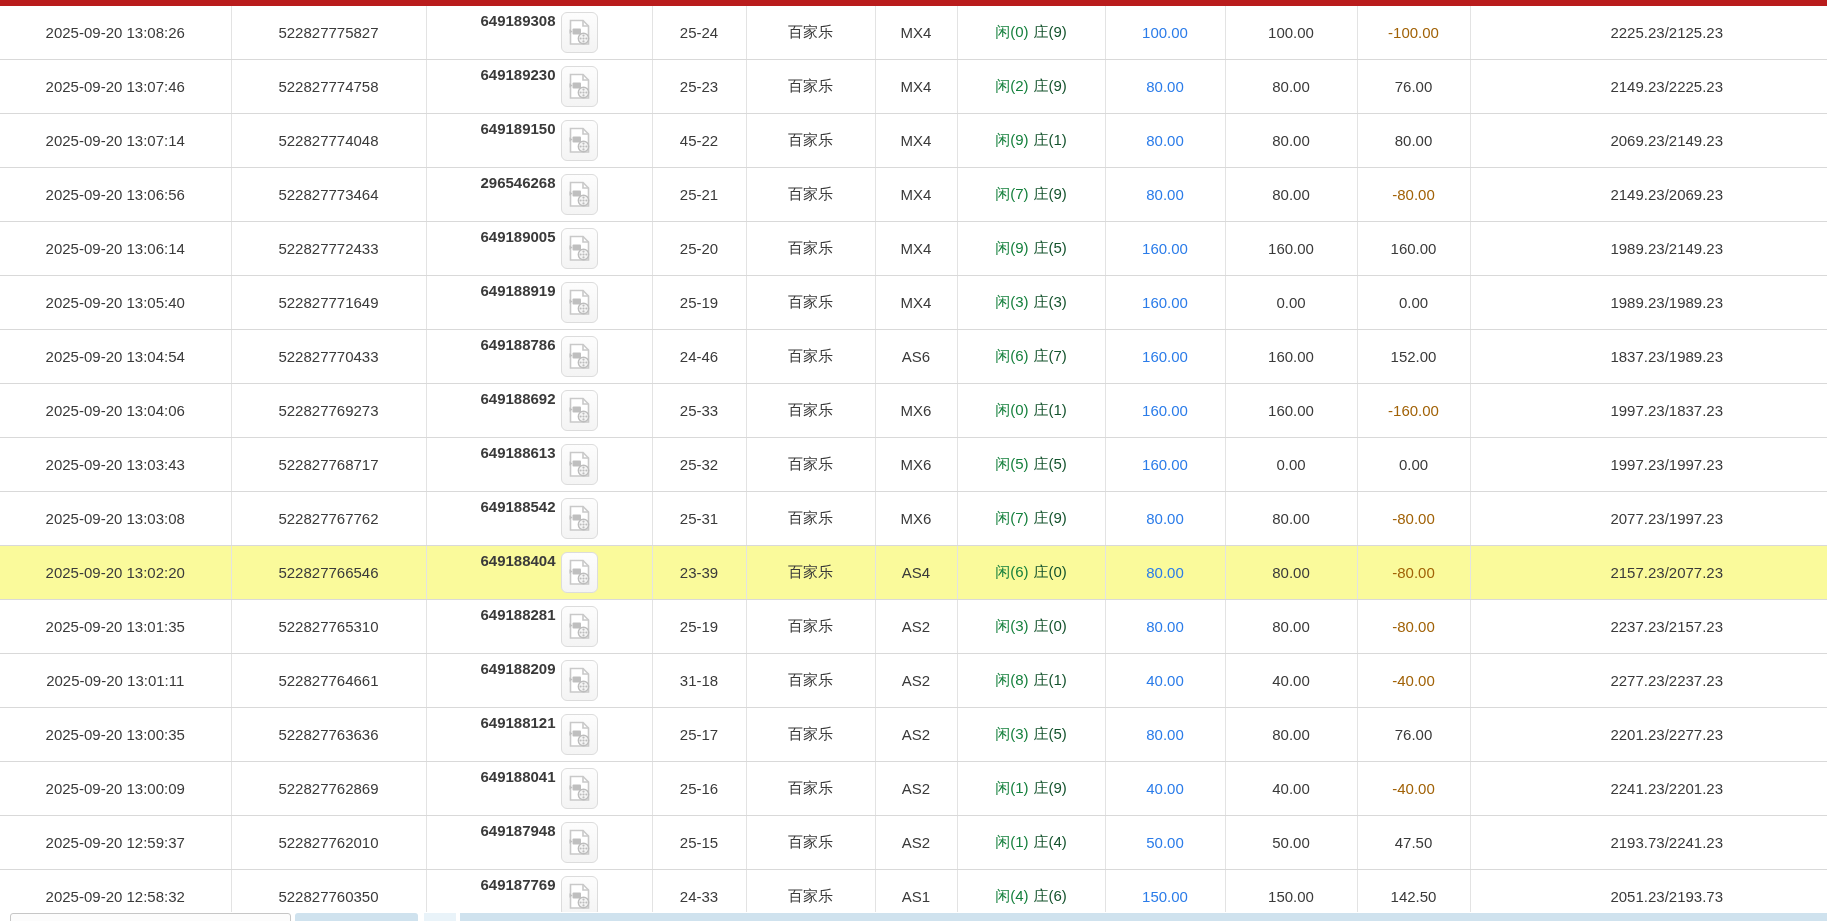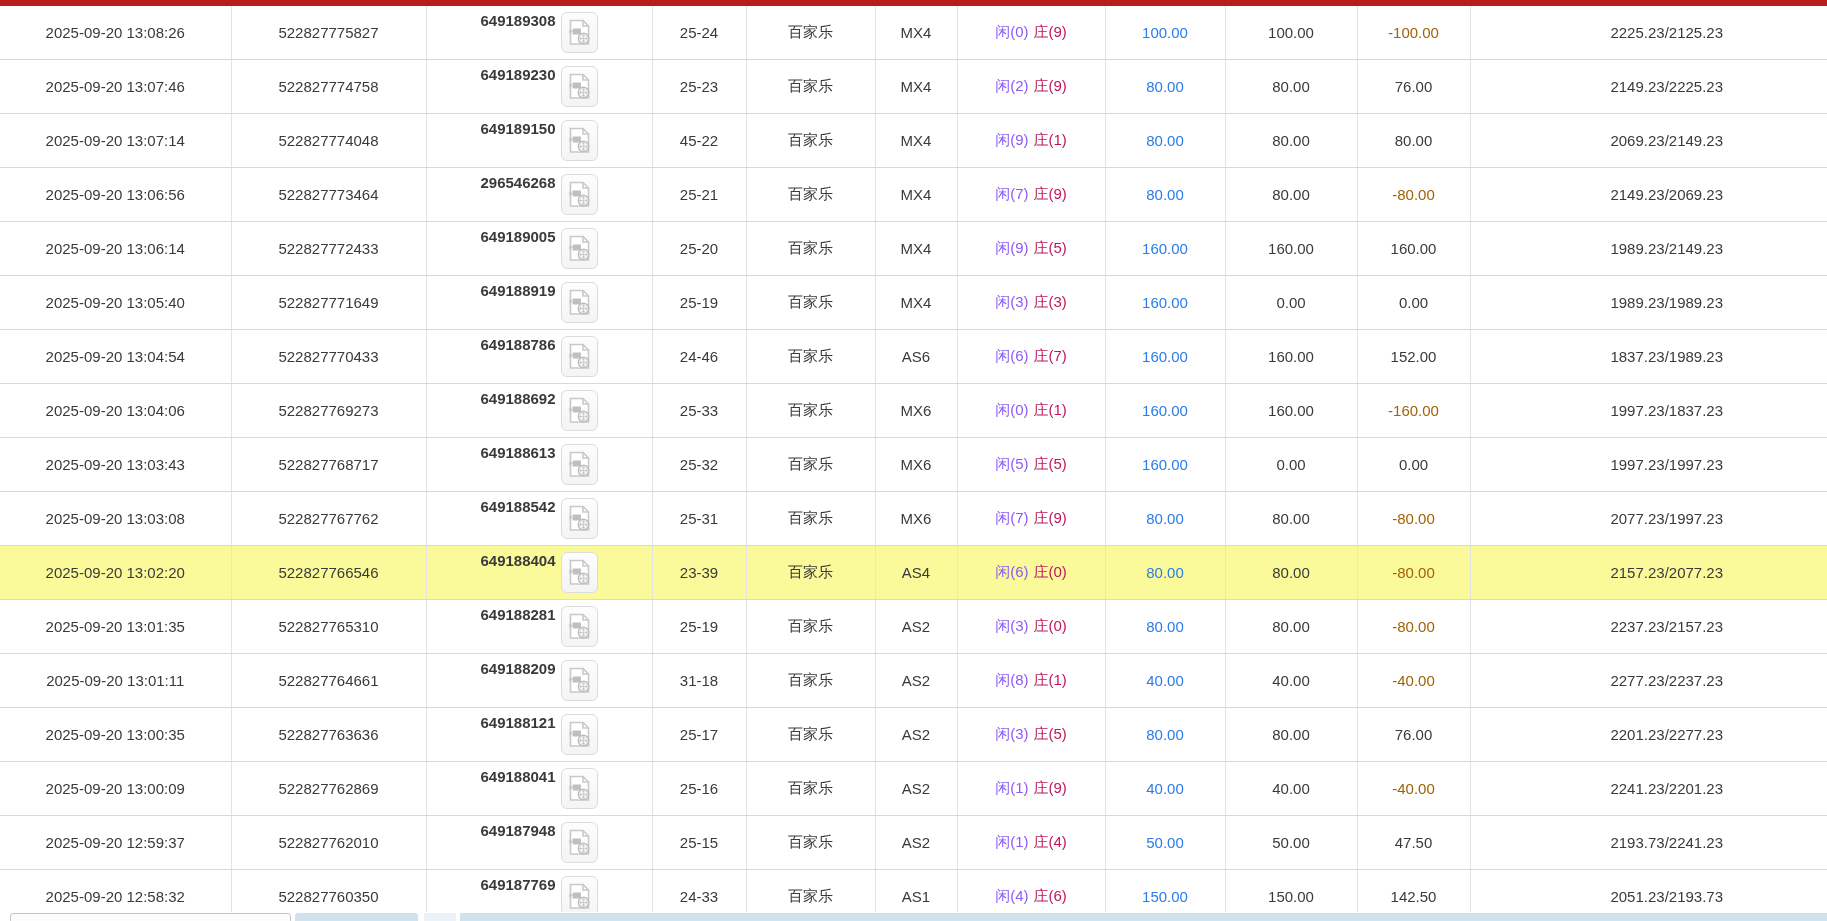--- a/index.html
+++ b/index.html
@@ -18,22 +18,22 @@
     padding:0;white-space:nowrap;overflow:hidden;
   }
   td:last-child{border-right:none;padding-left:36px;}
   tr.hl td{background:#fafa9b;}
   .c-gameid .cellwrap{display:inline-flex;gap:5px;font-weight:bold;}
   .video-btn{
     width:37px;height:41px;border:1px solid #dcdcdc;border-radius:6px;
     background:linear-gradient(#fdfdfd,#f4f4f4);cursor:pointer;
     display:inline-flex;align-items:center;justify-content:center;padding:0;
   }
-  .xian{color:#8b5cf6;}
-  .zhuang{color:#be185d;margin-left:5px;}
+  .xian{color:#15803d;}
+  .zhuang{color:#14532d;margin-left:5px;}
   .c-bet{color:#2b7ce9;cursor:pointer;}
   .c-winloss.neg{color:#a16207;}
   .footer-strip{
     position:absolute;left:0;bottom:0;width:1827px;height:9px;background:#fff;overflow:hidden;
   }
   .f-input{
     position:absolute;left:10px;top:1px;width:279px;height:30px;
     background:#fcfcfc;border:1px solid #c6c6c6;border-radius:3px;
   }
   .f-btn{

